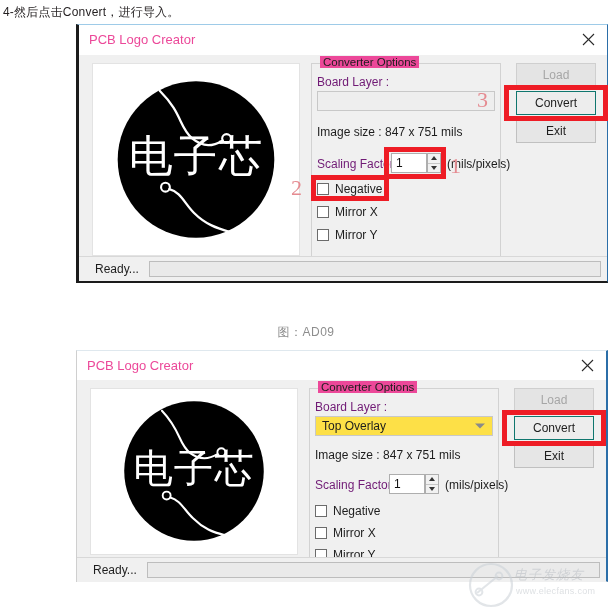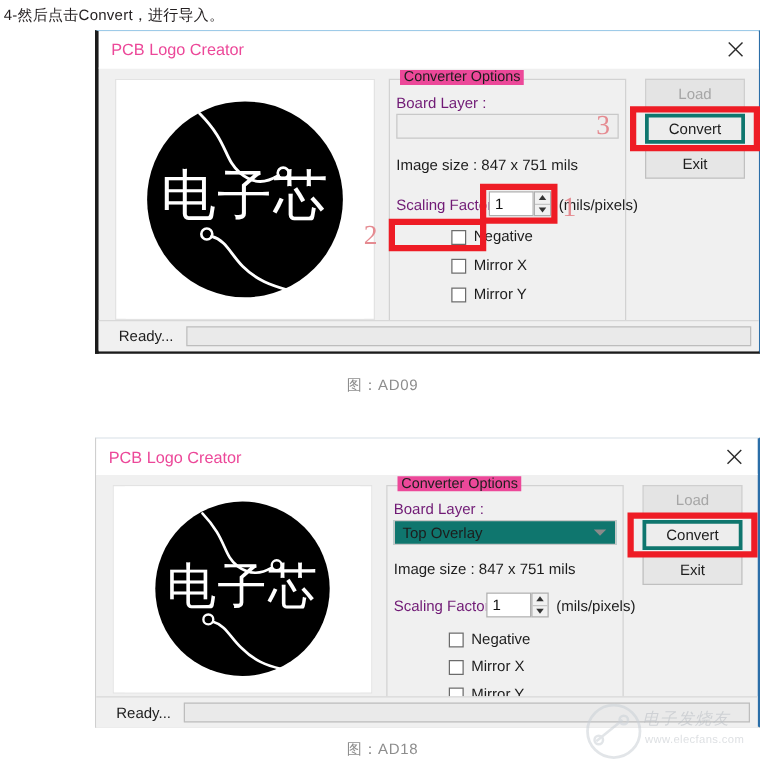--- a/index.html
+++ b/index.html
@@ -93,21 +93,21 @@
     position:absolute;
     font-size:12px;color:#701a75;
     white-space:nowrap;
   }
   .combo{
     position:absolute;
     background:#eeeeee;
     border:1px solid #c8c8c8;
     box-sizing:border-box;
   }
-  .combo.enabled{background:#0f766e;}
+  .combo.enabled{background:#fde047;}
   .combo-text{
     position:absolute;left:6px;top:50%;
     transform:translateY(-50%);
     font-size:12px;color:#1d1d1d;
     white-space:nowrap;
   }
   .combo-arrow{
     position:absolute;right:7px;top:50%;
     transform:translateY(-50%);
     width:0;height:0;
@@ -158,23 +158,22 @@
     border-right:3px solid transparent;
     border-top:4px solid #333;
   }
   .units{
     position:absolute;
     font-size:12px;color:#1d1d1d;
     white-space:nowrap;
   }
   .checkrow{
     position:absolute;
-    display:flex;align-items:flex-end;
-    white-space:nowrap;
-    padding-left:44px;
+    display:flex;align-items:center;
+    white-space:nowrap;
   }
   .checkbox{
     width:12px;height:12px;
     background:#ffffff;
     border:1px solid #6b6b6b;
     box-sizing:border-box;
     margin-right:6px;
     flex:0 0 auto;
   }
   .check-label{font-size:12px;color:#1d1d1d;}
@@ -182,21 +181,21 @@
   
   .btn{
     position:absolute;
     background:#e6e6e6;
     border:1px solid #c0c0c0;
     box-sizing:border-box;
     display:flex;align-items:center;justify-content:center;
     font-size:12px;color:#1d1d1d;
   }
   .btn.disabled{color:#a6a6a6;background:#e4e4e4;border-color:#cfcfcf;}
-  .btn.convert{background:#ededed;border:3px solid #0f766e;}
+  .btn.convert{background:#ededed;border:1px solid #0f766e;}
 
   
   .redbox{
     position:absolute;
     border:5px solid #ee1c25;
     box-sizing:border-box;
     pointer-events:none;
   }
   .rednum{
     position:absolute;
@@ -226,20 +225,21 @@
     border:1px solid #bdbdbd;
     box-sizing:border-box;
   }
 
   
   .caption{
     position:absolute;
     width:100%;text-align:center;
     font-size:12px;color:#8d8d8d;
     letter-spacing:.5px;
+    margin-top:24px;
   }
 
   
   .watermark{
     position:absolute;right:8px;bottom:2px;
     width:136px;height:50px;
     opacity:.55;
     pointer-events:none;
     margin-top:40px;
   }

